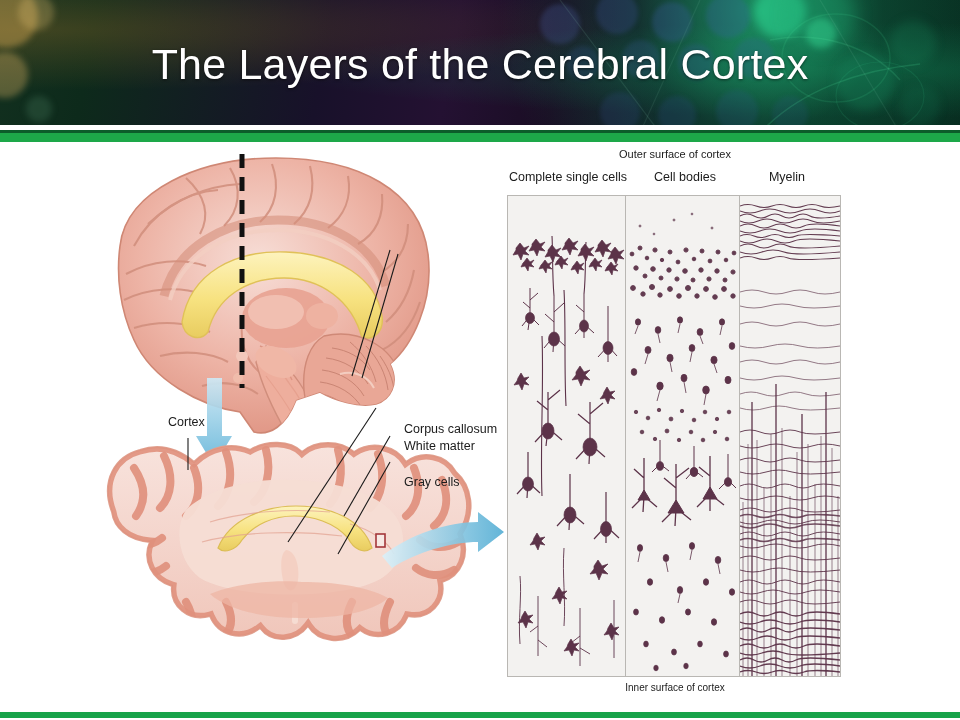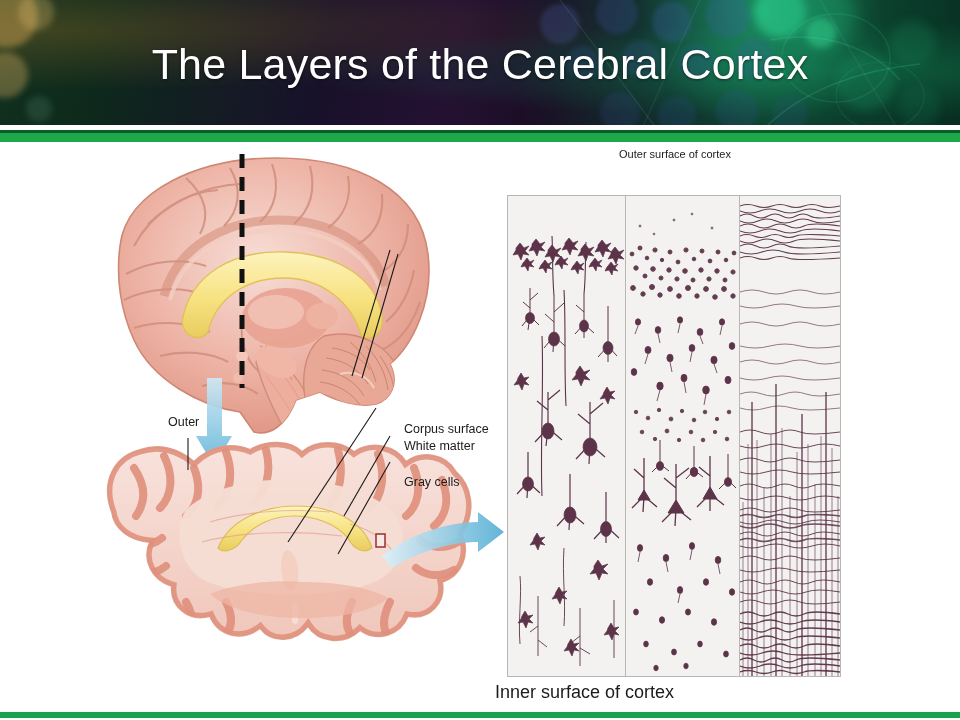--- a/index.html
+++ b/index.html
@@ -34,22 +34,22 @@
   .cortexfig{position:absolute;left:495px;top:148px;width:360px;height:520px;}
   .cx-toplabel{position:absolute;left:0;top:0;width:360px;text-align:center;
     font-size:11px;color:#1b1b1b;font-family:"Liberation Sans",sans-serif;}
   .cx-colheads{position:absolute;left:0;top:22px;width:360px;height:18px;}
   .cx-colhead{position:absolute;top:0;font-size:12.5px;color:#1b1b1b;text-align:center;
     font-family:"Liberation Sans",sans-serif;white-space:nowrap;}
   .cx-frame{position:absolute;left:12px;top:47px;width:332px;height:480px;
     background:#f2f1ef;border:1px solid #b9b7b3;box-shadow:0 0 0 1px #e6e4e0 inset;}
   .cx-panel{position:absolute;top:0;height:480px;overflow:hidden;background:#f3f2f0;}
   .cx-div{position:absolute;top:0;width:1px;height:480px;background:#b9b7b3;}
-  .cx-botlabel{position:absolute;left:0;top:534px;width:360px;text-align:left;
-    font-size:18px;color:#1b1b1b;font-family:"Liberation Sans",sans-serif;}
+  .cx-botlabel{position:absolute;left:0;top:534px;width:360px;text-align:center;
+    font-size:10px;color:#1b1b1b;font-family:"Liberation Sans",sans-serif;}
 
   
   .blabel{position:absolute;font-size:12.5px;color:#1b1b1b;font-family:"Liberation Sans",sans-serif;white-space:nowrap;}
 </style>
 </head>
 <body>
 
 <div class="slide">
 
   <div class="header">
@@ -260,29 +260,34 @@
           <path d="M300 312 L248 404"></path>
         </g>
       </g>
 
       <g>
         <path d="M292 406 C 320 384, 358 372, 388 372 L 388 362 L 414 382 L 388 402 L 388 392
                  C 362 392, 326 402, 302 418 Z" fill="url(#gArrow2)" opacity=".92"></path>
       </g>
     </svg>
 
-    <span class="blabel" style="left:78px;top:265px;">Outer</span>
-    <span class="blabel" style="left:314px;top:272px;">Corpus surface</span>
+    <span class="blabel" style="left:78px;top:265px;">Cortex</span>
+    <span class="blabel" style="left:314px;top:272px;">Corpus callosum</span>
     <span class="blabel" style="left:314px;top:289px;">White matter</span>
     <span class="blabel" style="left:314px;top:325px;">Gray cells</span>
   </div>
 
   <div class="cortexfig">
     <div class="cx-toplabel">Outer surface of cortex</div>
 
+    <div class="cx-colheads">
+      <div class="cx-colhead" style="left:8px;width:130px;">Complete single cells</div>
+      <div class="cx-colhead" style="left:140px;width:100px;">Cell bodies</div>
+      <div class="cx-colhead" style="left:240px;width:104px;">Myelin</div>
+    </div>
 
     <div class="cx-frame">
 
       <div class="cx-panel" style="left:0;width:117px;">
         <svg width="117" height="480" viewBox="0 0 117 480">
           <g stroke="#5c3349" fill="#5c3349" stroke-width=".7">
 
             <g>
               <g transform="translate(8,52)">
                   <path d="M0 0 l4 -5 l4 5 l5 -2 l-4 5 l4 4 l-6 -1 l-2 6 l-3 -6 l-5 1 l3 -5 z"></path>

